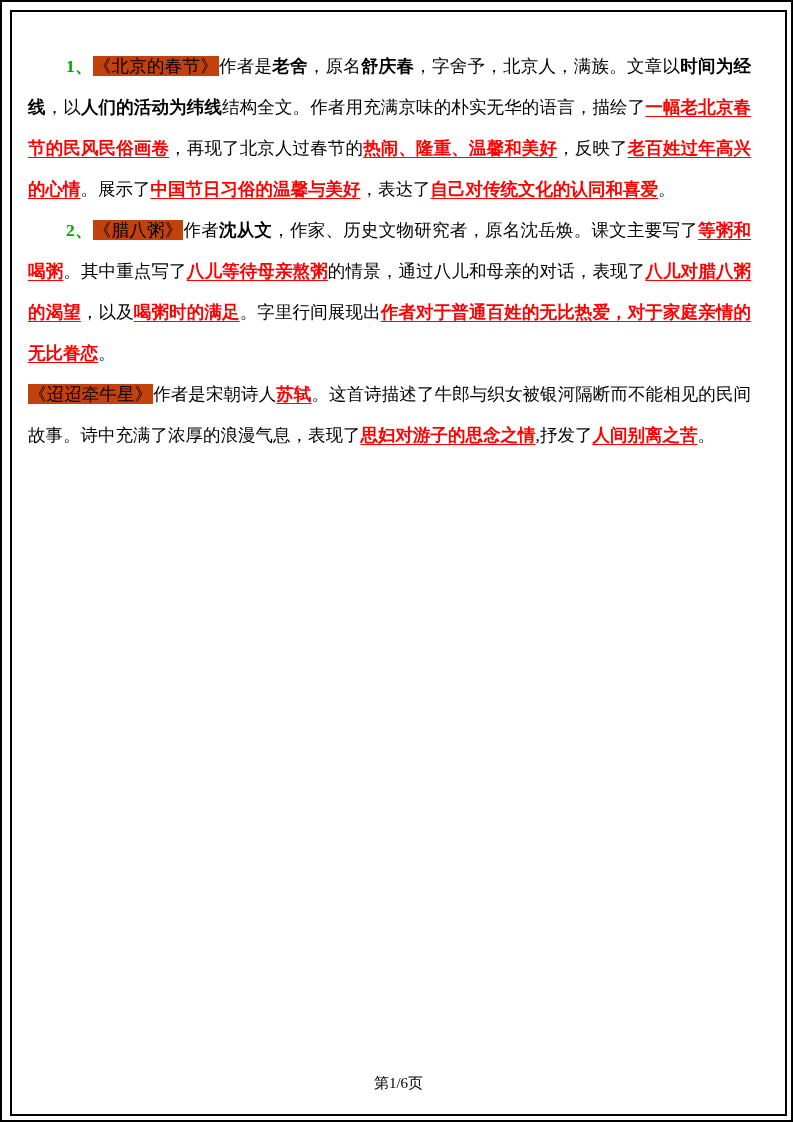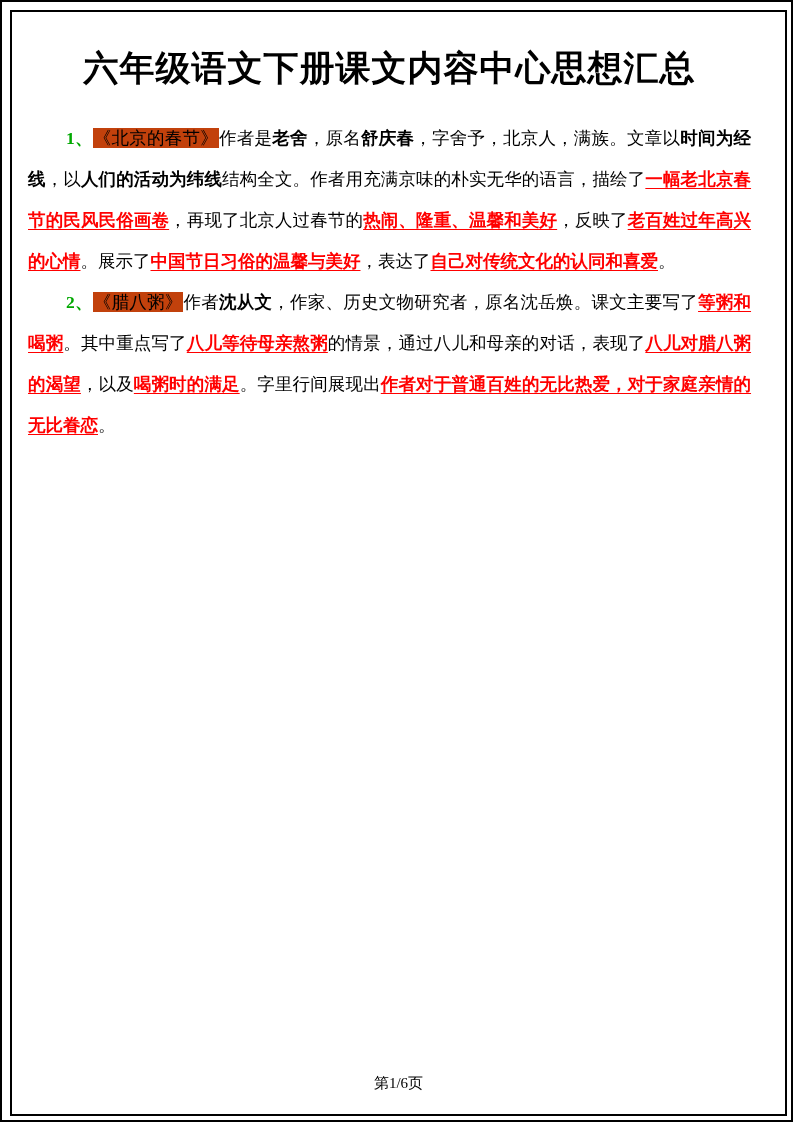--- a/index.html
+++ b/index.html
@@ -97,22 +97,22 @@
     color: #000;
   }
 </style>
 </head>
 <body>
 
 <div class="page">
   <div class="page-frame"></div>
 
   <div class="content">
-    <h1 class="doc-title">六年级语文下册课文内容中心思想汇总</h1>
 
     <div class="body-text">
       <p class="para indent"><span class="num">1、</span><span class="hl">《北京的春节》</span><span>作者是</span><span class="blk-u">老舍</span><span>，原名</span><span class="blk-u">舒庆春</span><span>，字舍予，北京人，满族。文章以</span><span class="blk-u">时间为经线</span><span>，以</span><span class="blk-u">人们的活动为纬线</span><span>结构全文。作者用充满京味的朴实无华的语言，描绘了</span><span class="red-u">一幅老北京春节的民风民俗画卷</span><span>，再现了北京人过春节的</span><span class="red-u">热闹、隆重、温馨和美好</span><span>，反映了</span><span class="red-u">老百姓过年高兴的心情</span><span>。展示了</span><span class="red-u">中国节日习俗的温馨与美好</span><span>，表达了</span><span class="red-u">自己对传统文化的认同和喜爱</span><span>。</span></p>
       <p class="para indent"><span class="num">2、</span><span class="hl">《腊八粥》</span><span>作者</span><span class="blk-u">沈从文</span><span>，作家、历史文物研究者，原名沈岳焕。课文主要写了</span><span class="red-u">等粥和喝粥</span><span>。其中重点写了</span><span class="red-u">八儿等待母亲熬粥</span><span>的情景，通过八儿和母亲的对话，表现了</span><span class="red-u">八儿对腊八粥的渴望</span><span>，以及</span><span class="red-u">喝粥时的满足</span><span>。字里行间展现出</span><span class="red-u">作者对于普通百姓的无比热爱，对于家庭亲情的无比眷恋</span><span>。</span></p>
+      <p class="para"><span class="hl">《迢迢牵牛星》</span><span>作者是宋朝诗人</span><span class="red-u">苏轼</span><span>。这首诗描述了牛郎与织女被银河隔断而不能相见的民间故事。诗中充满了浓厚的浪漫气息，表现了</span><span class="red-u">思妇对游子的思念之情</span><span>,抒发了</span><span class="red-u">人间别离之苦</span><span>。</span></p>
     </div>
   </div>
 
   <div class="footer">第1/6页</div>
 </div>
 
 </body></html>

